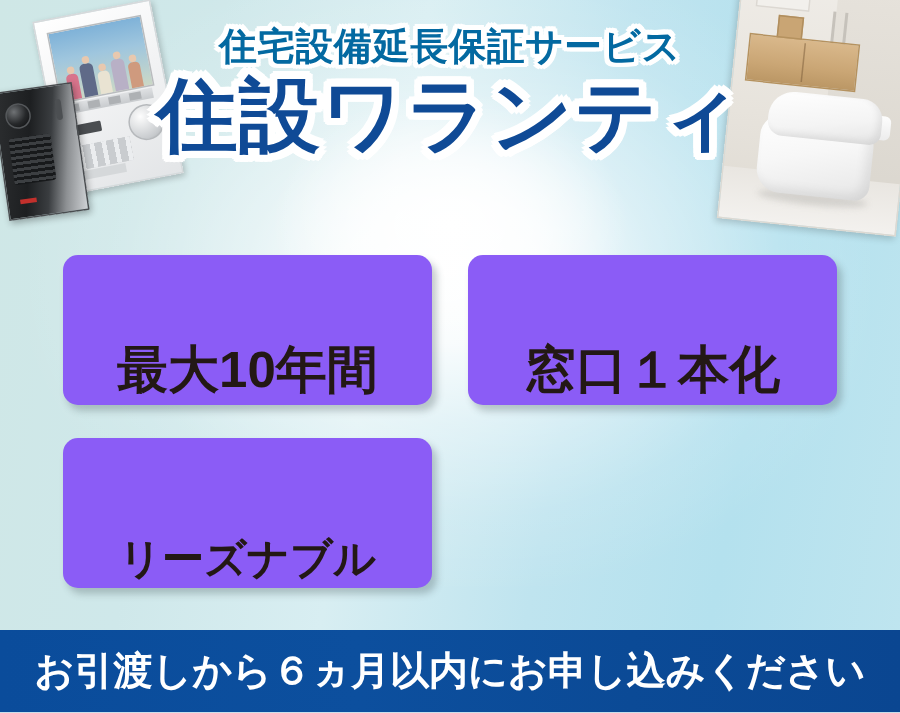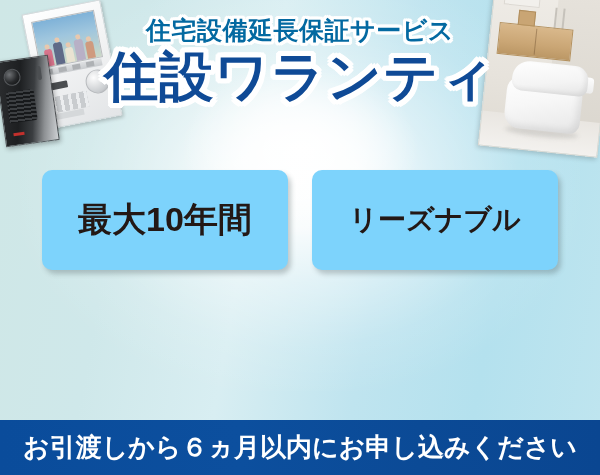--- a/index.html
+++ b/index.html
@@ -280,42 +280,41 @@
     letter-spacing: 1px;
     color: #0f4a96;
     text-shadow:
        5px 0 0 #fff, -5px 0 0 #fff, 0 5px 0 #fff, 0 -5px 0 #fff,
        4px 4px 0 #fff, -4px 4px 0 #fff, 4px -4px 0 #fff, -4px -4px 0 #fff,
        5px 3px 0 #fff, -5px 3px 0 #fff, 5px -3px 0 #fff, -5px -3px 0 #fff,
        3px 5px 0 #fff, -3px 5px 0 #fff, 3px -5px 0 #fff, -3px -5px 0 #fff,
        0 2px 3px rgba(0,0,0,0.12);
     white-space: nowrap;
     line-height: 1.05;
-    font-family: Liberation Serif, serif;
   }
 
   
   .features {
     position: absolute;
     left: 42px;
     top: 170px;
     width: 516px;
     display: grid;
     grid-template-columns: 246px 246px;
     grid-template-rows: 100px 100px;
     column-gap: 24px;
     row-gap: 22px;
     z-index: 5;
   }
   .feature-box {
-    background: #7dd3fc;
+    background: #8b5cf6;
     border-radius: 10px;
     box-shadow: 3px 4px 5px rgba(70,85,90,0.30);
     display: flex;
-    align-items: center;
+    align-items: flex-end;
     justify-content: center;
   }
   .feature-label {
     font-size: 34px;
     font-weight: bold;
     color: #231815;
     letter-spacing: 0px;
     white-space: nowrap;
   }
   .feature-label.small {
@@ -409,20 +408,23 @@
   <div class="headline">
     <div class="subtitle">住宅設備延長保証サービス</div>
     <div class="maintitle">住設ワランティ</div>
   </div>
 
   <div class="features">
     <div class="feature-box">
       <span class="feature-label">最大10年間</span>
     </div>
     <div class="feature-box">
+      <span class="feature-label">窓口１本化</span>
+    </div>
+    <div class="feature-box">
       <span class="feature-label small">リーズナブル</span>
     </div>
   </div>
 
   <div class="cta">
     <span class="cta-text">お引渡しから６ヵ月以内にお申し込みください</span>
   </div>
 
 </div>
 

